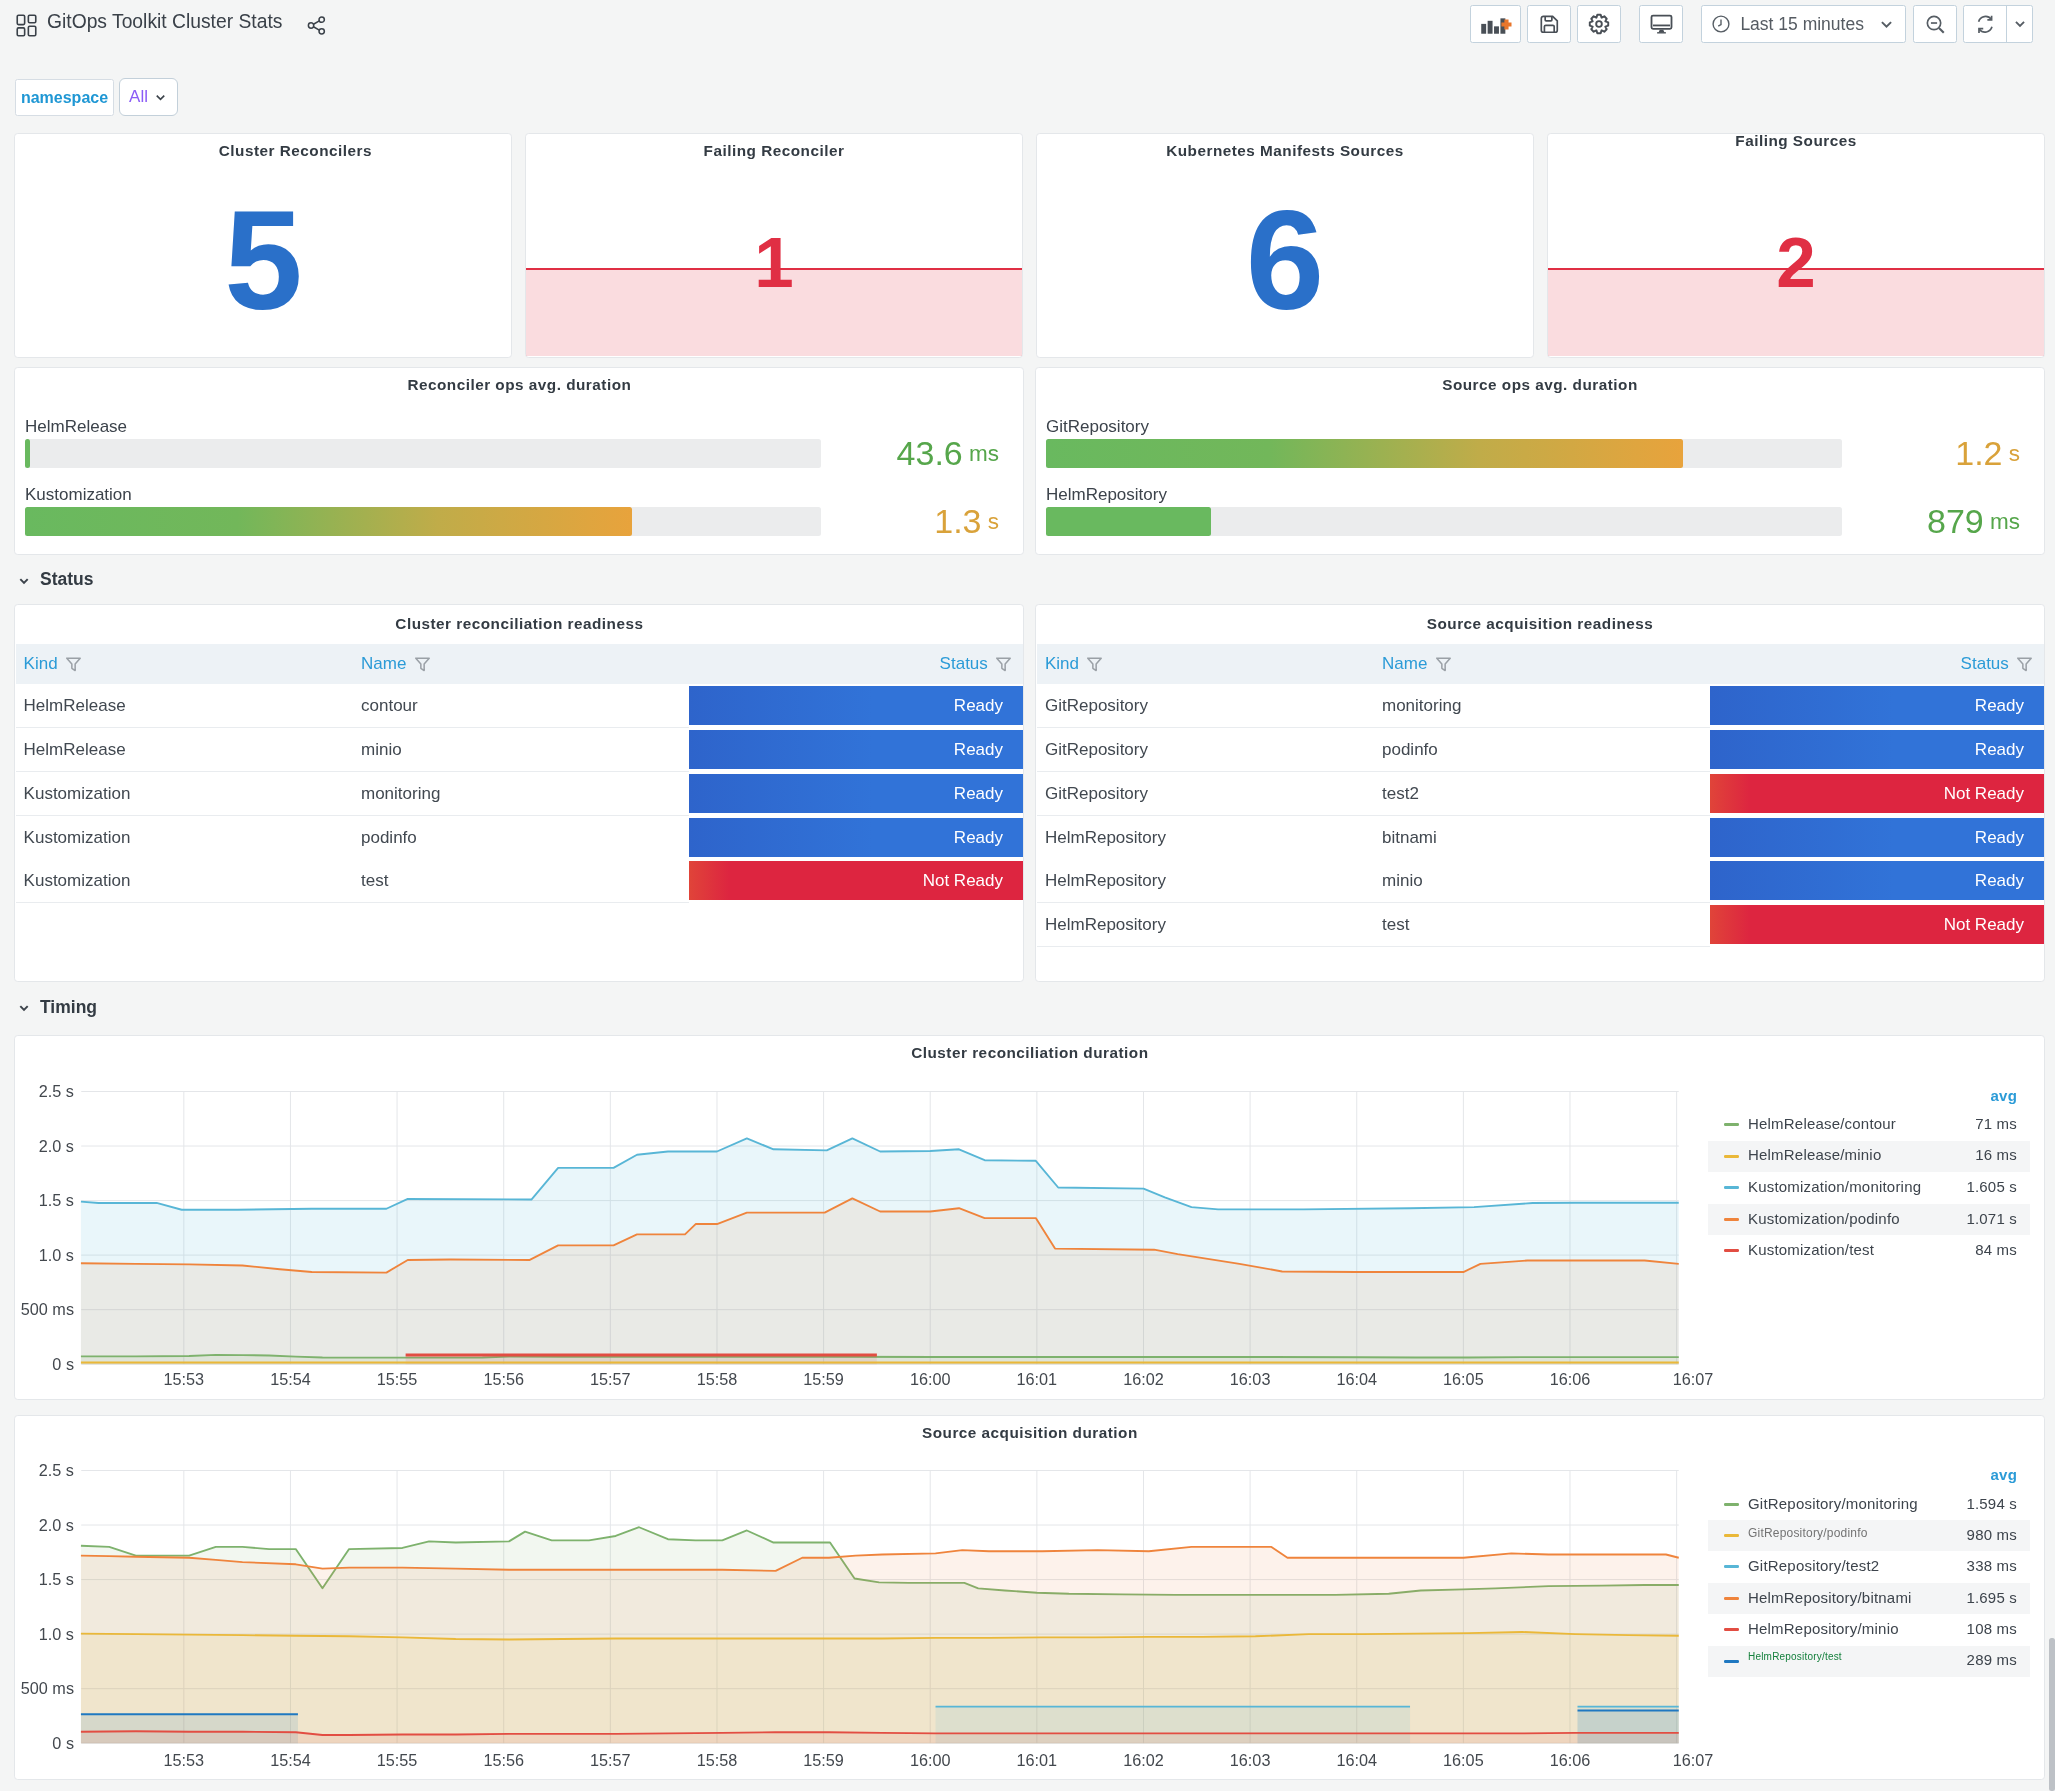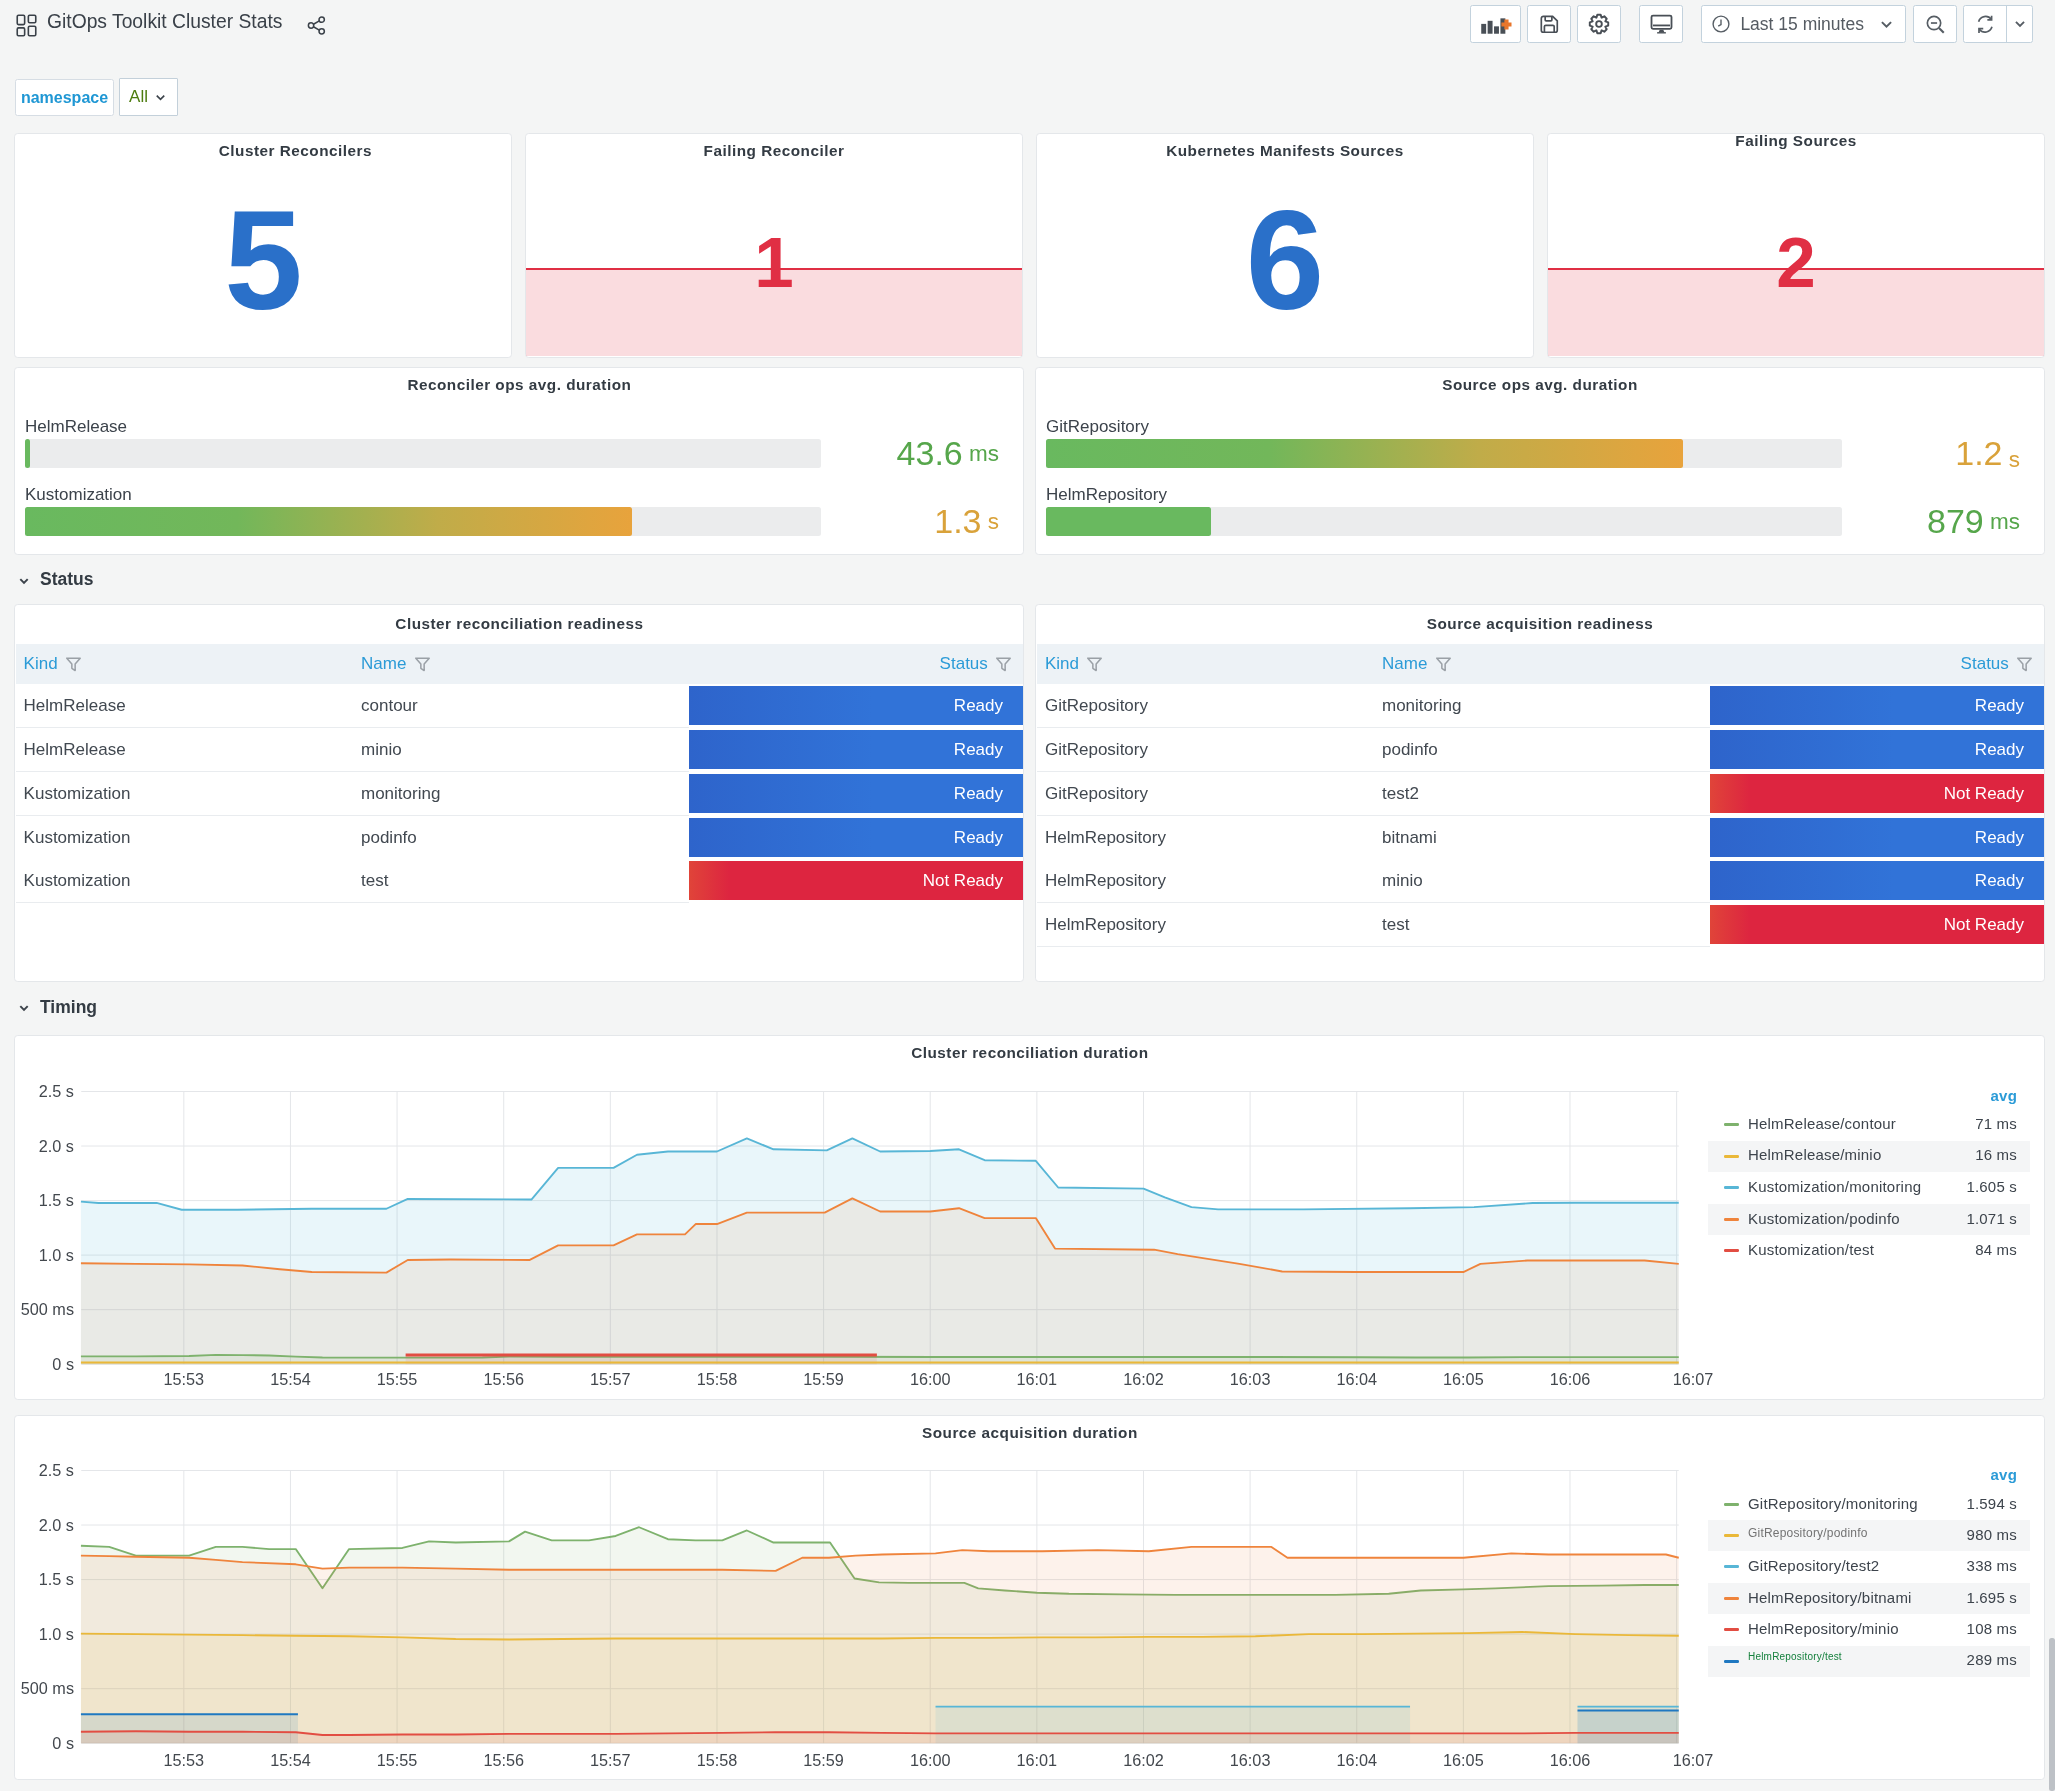--- a/index.html
+++ b/index.html
@@ -103,21 +103,21 @@
       </svg>
     </div>
     <div style="width:1.2px;height:100%;background:#c3d2dd"></div>
     <div style="width:25px;display:flex;align-items:center;justify-content:center;height:100%">
       <svg width="16" height="16" viewBox="0 0 13 13">
         <path d="M3.2 4.8 L6.5 8.1 L9.8 4.8" fill="none" stroke="#565d64" stroke-width="1.5"></path>
       </svg>
     </div>
   </div>
 <div class="abs" style="left:15px;top:79px;width:99px;height:37px;background:#fff;border:1.2px solid #d6dde4;border-radius:2.5px;display:flex;align-items:center;justify-content:center;font-weight:700;font-size:16px;color:#1f97d4">namespace</div>
-<div class="abs" style="left:119px;top:78px;width:59px;height:38px;background:#fff;border:1.2px solid #c3d0da;border-radius:1px;display:flex;align-items:center;justify-content:center;font-size:17px;color:#4d7c0f">All<svg width="15" height="15" viewBox="0 0 12 12" style="margin-left:5px">
+<div class="abs" style="left:119px;top:78px;width:59px;height:38px;background:#fff;border:1.2px solid #c3d0da;border-radius:6px;display:flex;align-items:center;justify-content:center;font-size:17px;color:#8b5cf6">All<svg width="15" height="15" viewBox="0 0 12 12" style="margin-left:5px">
       <path d="M3 4.5 L6 7.5 L9 4.5" fill="none" stroke="#3c434b" stroke-width="1.3"></path>
     </svg></div>
 <div class="panel" style="left:14.4px;top:133px;width:498px;height:225px"></div>
 <div class="ptitle" style="left:14.4px;top:142px;width:562px">Cluster Reconcilers</div>
 <div class="abs" style="left:14.4px;top:185px;width:498px;text-align:center;font-size:141px;font-weight:700;color:#2a70c9;line-height:150px">5</div>
 <div class="panel" style="left:525px;top:133px;width:498px;height:225px"></div>
 <div class="ptitle" style="left:525px;top:142px;width:498px">Failing Reconciler</div>
 <div class="abs" style="left:526px;top:268px;width:496px;height:1.9px;background:#e02f44"></div>
 <div class="abs" style="left:526px;top:270px;width:496px;height:86px;background:rgba(224,47,68,0.17)"></div>
 <div class="abs" style="left:525px;top:225px;width:498px;text-align:center;font-size:71px;font-weight:700;color:#e02f44;line-height:76px">1</div>
@@ -137,21 +137,21 @@
 <div class="abs" style="right:1057px;top:434px;height:39px;display:flex;align-items:center;font-size:34px;color:#56a64b;font-weight:500">43.6<span style="font-size:22.5px">&nbsp;ms</span></div>
 <div class="abs" style="left:25px;top:485px;font-size:17px;color:#3c434b">Kustomization</div>
 <div class="abs" style="left:25px;top:507px;width:796px;height:29px;background:#ebeced;border-radius:2.5px"></div>
 <div class="abs" style="left:25px;top:507px;width:607px;height:29px;background:linear-gradient(90deg,#69b95f 0%,#72b75a 35%,#c0ac49 68%,#e8a33c 100%);border-radius:2.5px"></div>
 <div class="abs" style="right:1057px;top:502px;height:39px;display:flex;align-items:center;font-size:34px;color:#d9a23a;font-weight:500">1.3<span style="font-size:22.5px">&nbsp;s</span></div>
 <div class="panel" style="left:1035px;top:367px;width:1010px;height:188px"></div>
 <div class="ptitle" style="left:1035px;top:376px;width:1010px">Source ops avg. duration</div>
 <div class="abs" style="left:1046px;top:417px;font-size:17px;color:#3c434b">GitRepository</div>
 <div class="abs" style="left:1046px;top:439px;width:796px;height:29px;background:#ebeced;border-radius:2.5px"></div>
 <div class="abs" style="left:1046px;top:439px;width:637px;height:29px;background:linear-gradient(90deg,#69b95f 0%,#72b75a 35%,#c0ac49 68%,#e8a33c 100%);border-radius:2.5px"></div>
-<div class="abs" style="right:36px;top:434px;height:39px;display:flex;align-items:flex-end;font-size:34px;color:#d9a23a;font-weight:500">1.2<span style="font-size:22.5px">&nbsp;s</span></div>
+<div class="abs" style="right:36px;top:434px;height:39px;display:flex;align-items:center;font-size:34px;color:#d9a23a;font-weight:500">1.2<span style="font-size:22.5px">&nbsp;s</span></div>
 <div class="abs" style="left:1046px;top:485px;font-size:17px;color:#3c434b">HelmRepository</div>
 <div class="abs" style="left:1046px;top:507px;width:796px;height:29px;background:#ebeced;border-radius:2.5px"></div>
 <div class="abs" style="left:1046px;top:507px;width:165px;height:29px;background:#69b95f;border-radius:2.5px"></div>
 <div class="abs" style="right:36px;top:502px;height:39px;display:flex;align-items:center;font-size:34px;color:#56a64b;font-weight:500">879<span style="font-size:22.5px">&nbsp;ms</span></div>
 <svg class="abs" style="left:16px;top:573px" width="16" height="16" viewBox="0 0 13 13">
     <path d="M3.5 5 L6.5 8 L9.5 5" fill="none" stroke="#3c434b" stroke-width="1.6"></path>
   </svg>
 <div class="rowhdr" style="left:40px;top:569px">Status</div>
 <svg class="abs" style="left:16px;top:1000px" width="16" height="16" viewBox="0 0 13 13">
     <path d="M3.5 5 L6.5 8 L9.5 5" fill="none" stroke="#3c434b" stroke-width="1.6"></path>

